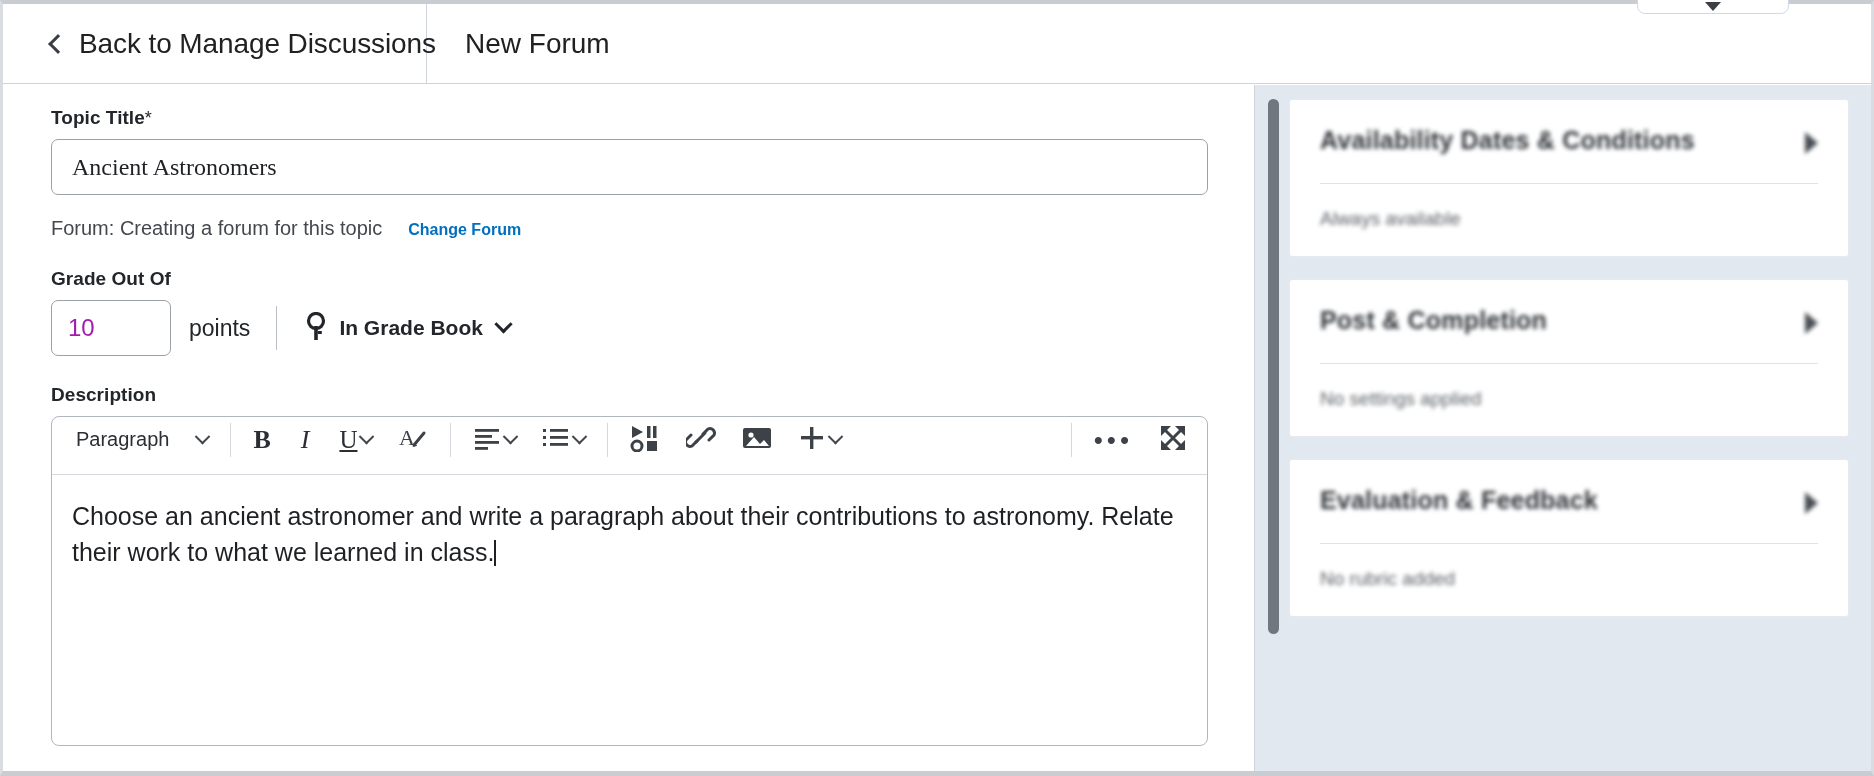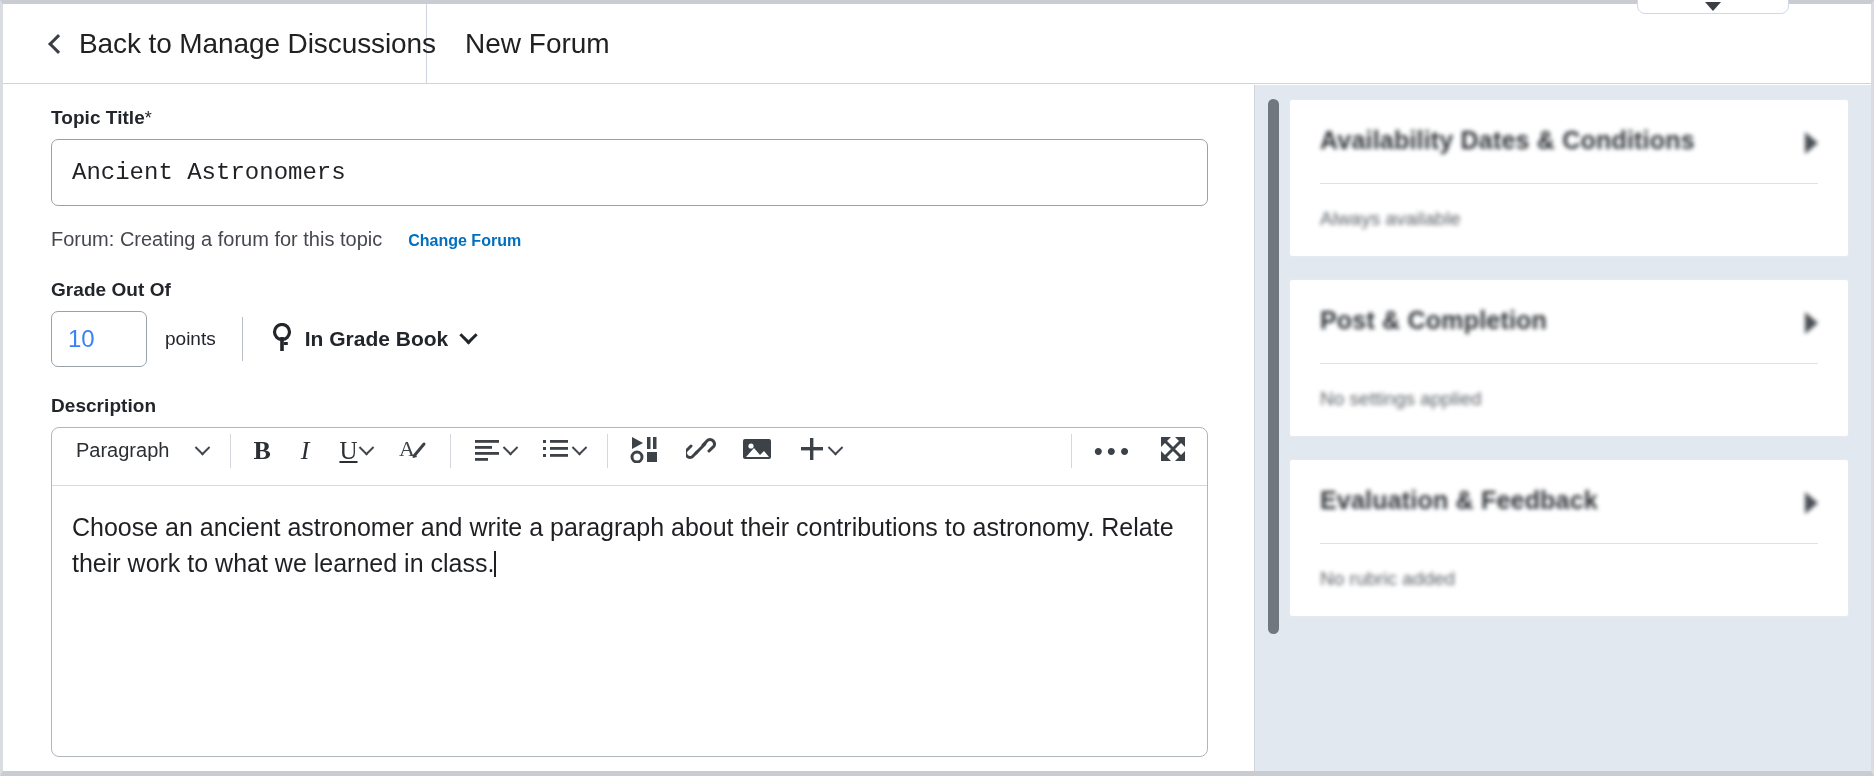--- a/index.html
+++ b/index.html
@@ -108,25 +108,25 @@
     letter-spacing: 0.05px;
   }
   .req-star {
     font-weight: normal;
     font-size: 18px;
     color: #22252a;
   }
 
   .title-input {
     width: 1157px;
-    height: 67px;
+    height: 56px;
     border: 1px solid #9aa1a9;
     border-radius: 7px;
     background: #ffffff;
-    font-family: Liberation Mono, monospace;
+    font-family: Liberation Serif, serif;
     font-size: 24px;
     color: #1f2125;
     padding: 0 20px;
     outline: none;
   }
 
   .forum-row {
     margin-top: 22px;
     display: flex;
     align-items: baseline;
@@ -143,33 +143,33 @@
   }
 
   .grade-label { margin-top: 28px; }
 
   .grade-row {
     display: flex;
     align-items: center;
     margin-top: 4px;
   }
   .points-input {
-    width: 96px;
+    width: 120px;
     height: 56px;
     border: 1px solid #9aa1a9;
     border-radius: 7px;
     font-family: "Liberation Sans", sans-serif;
     font-size: 24px;
-    color: #3b82f6;
+    color: #a21caf;
     padding: 0 16px;
     background: #ffffff;
     outline: none;
   }
   .points-word {
-    font-size: 19px;
+    font-size: 23px;
     color: #22252a;
     margin-left: 18px;
   }
   .v-sep {
     width: 1px;
     height: 44px;
     background: #b9bec4;
     margin: 0 26px;
   }
   .gradebook-btn {

